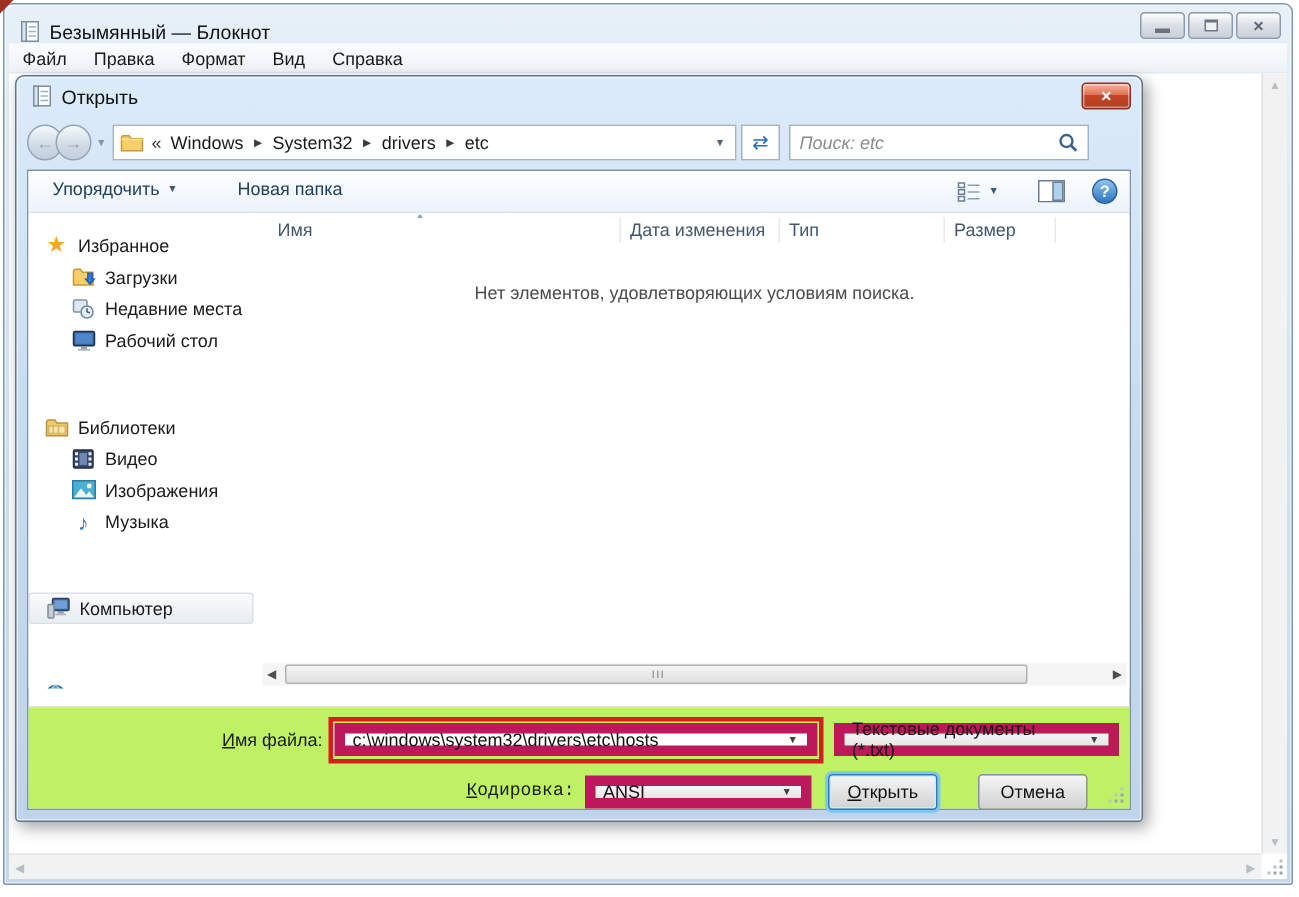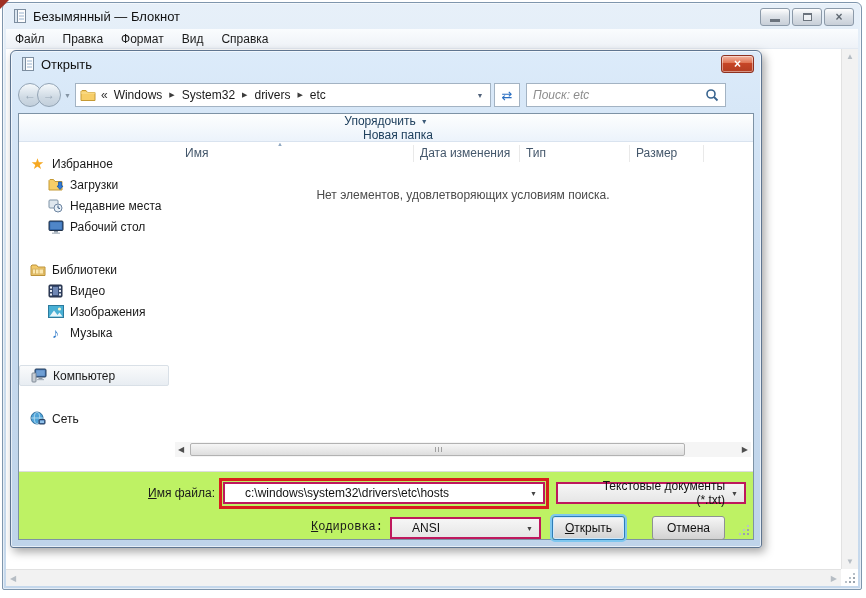--- a/index.html
+++ b/index.html
@@ -11,21 +11,21 @@
   }
   
   .corner-artifact{position:absolute;left:0;top:0;width:0;height:0;
     border-top:9px solid #a03024;border-right:9px solid transparent;z-index:50;}
 
   
   .np-window{position:absolute;left:2px;top:2px;width:860px;height:588px;
     background:linear-gradient(#e7f0f9,#cfe0f0 60%,#c5d8ec);
     border:1px solid #7f96ad;border-radius:6px 6px 2px 2px;
     box-shadow:inset 0 0 0 1px rgba(255,255,255,.55);}
-  .np-titlebar{height:26px;display:flex;align-items:center;padding-left:9px;}
+  .np-titlebar{height:26px;display:flex;align-items:flex-end;padding-left:9px;}
   .np-title{margin-left:6px;font-size:13px;color:#111;}
   .np-controls{position:absolute;top:5px;right:7px;display:flex;gap:2px;}
   .wbtn{width:30px;height:18px;border:1px solid #8c9aa9;border-radius:3px;
     background:linear-gradient(#fefefe,#dde2e8 45%,#c8cfd8);
     display:flex;align-items:center;justify-content:center;color:#5a636d;}
   .wbtn .bar{width:10px;height:3px;background:#6b737d;margin-top:7px;}
   .wbtn .box{width:9px;height:8px;border:1px solid #6b737d;border-top-width:2px;background:#eef1f4;}
   .wbtn .x{font-size:12px;font-weight:bold;line-height:1;color:#5f6871;}
   .np-menubar{position:absolute;left:3px;right:3px;top:26px;height:20px;display:flex;align-items:center;
     background:linear-gradient(#fafcfe,#eef2f7);border-bottom:1px solid #e3e9f1;}
@@ -67,34 +67,34 @@
   .refresh-btn{width:26px;height:24px;margin-left:3px;background:#fff;border:1px solid #a3b3c3;
     display:flex;align-items:center;justify-content:center;color:#2a6fc2;font-size:13px;}
   .searchbox{margin-left:6px;width:200px;height:24px;background:#fff;border:1px solid #a3b3c3;
     display:flex;align-items:center;padding:0 6px;justify-content:space-between;}
   .searchbox input{flex:1;border:none;outline:none;font:italic 12px "Liberation Sans","DejaVu Sans",sans-serif;
     color:#6c6c6c;background:transparent;min-width:0;}
   .searchbox input::placeholder{color:#8c8c8c;font-style:italic;}
 
   .dlg-inner{position:absolute;left:7px;right:7px;top:62px;bottom:7px;background:#fff;
     border:1px solid #7d92a5;}
-  .dlg-toolbar{height:28px;display:flex;align-items:center;background:linear-gradient(#fdfefe,#ecf3fb);
-    border-bottom:1px solid #d9e3ef;color:#20415e;padding:0 8px;flex-direction:column;}
+  .dlg-toolbar{height:28px;display:flex;background:linear-gradient(#fdfefe,#ecf3fb);
+    border-bottom:1px solid #d9e3ef;color:#20415e;padding:0 8px;}
   .tb-btn{display:flex;align-items:center;padding:0 8px;height:24px;}
   .tb-caret{font-size:7px;margin-left:5px;color:#3c5a78;}
   .tb-newfolder{margin-left:24px;}
   .tb-right{margin-left:auto;display:flex;align-items:center;gap:10px;}
   .help-circle{width:17px;height:17px;border-radius:50%;background:linear-gradient(#8ec5ef,#2f74c0);
     color:#fff;font-weight:bold;font-size:11px;line-height:17px;text-align:center;border:1px solid #2a5e97;}
 
   .dlg-body{position:absolute;top:29px;left:0;right:0;bottom:80px;background:#fff;overflow:hidden;}
   .sidebar{position:absolute;left:0;top:0;bottom:0;width:153px;padding-top:10px;}
   .side-item{height:21px;display:flex;align-items:center;padding-left:10px;}
   .side-item.lvl1{padding-left:28px;}
-  .side-item.gap-before{margin-top:22px;}
+  .side-item.gap-before{margin-top:37px;}
   .side-item.selected{background:linear-gradient(#fafbfc,#e8edf2);border:1px solid #d9e0e7;
     border-radius:2px;margin-right:3px;}
   .side-item .ic{width:17px;height:16px;margin-right:6px;display:flex;align-items:center;justify-content:center;flex:none;}
   .glyph-star{color:#f6a821;font-size:15px;line-height:15px;}
   .glyph-note{color:#2d78c8;font-size:14px;line-height:14px;}
 
   .list{position:absolute;left:154px;top:0;right:0;bottom:0;}
   .list-header{position:relative;height:21px;}
   .col-h{position:absolute;top:3px;color:#44576b;}
   .col-sep{position:absolute;top:2px;width:1px;height:17px;background:#e9e9e9;}
@@ -107,22 +107,22 @@
   .list-thumb::after{content:"";position:absolute;left:50%;top:3px;bottom:3px;width:1px;background:#a0a0a0;
     box-shadow:-3px 0 #a0a0a0,3px 0 #a0a0a0;}
 
   .dlg-footer{position:absolute;left:0;right:0;bottom:0;height:68px;background:#bef264;
     border-top:1px solid #dddddd;}
   .flabel{position:absolute;text-align:right;color:#1a1a1a;}
   .u-first::first-letter{text-decoration:underline;}
   .lbl-filename{left:8px;width:188px;top:14px;}
   .lbl-encoding{left:228px;width:136px;top:48px;font-family:Liberation Mono, monospace;}
   .red-box{position:absolute;left:200px;top:6px;width:330px;height:31px;border:3px solid #d81e1e;}
-  .combo{position:absolute;height:22px;border:2px solid #be185d;display:flex;align-items:center;
-    background:#fff;padding-left:20px;color:#111;text-align:right;}
+  .combo{position:absolute;height:22px;border:7px solid #be185d;display:flex;align-items:center;
+    background:#fff;padding-left:5px;color:#111;}
   .combo .caret{margin-left:auto;padding:0 6px;font-size:7px;color:#444;}
   .combo.gray{background:linear-gradient(#f6f6f6,#e6e6e6);}
   .cb-filename{left:204px;top:10px;width:322px;}
   .cb-filetype{left:537px;top:10px;width:190px;}
   .cb-encoding{left:371px;top:45px;width:151px;}
   .btn{position:absolute;height:24px;width:73px;border:1px solid #8e9294;border-radius:3px;
     background:linear-gradient(#f6f6f6,#e0e0e0 60%,#d2d2d2);text-align:center;line-height:22px;color:#111;}
   .btn-open{left:533px;top:44px;border-color:#2f7cb5;
     box-shadow:0 0 0 2px #7ec7ef, inset 0 0 0 1px #cfeafc;}
   .btn-cancel{left:633px;top:44px;}

